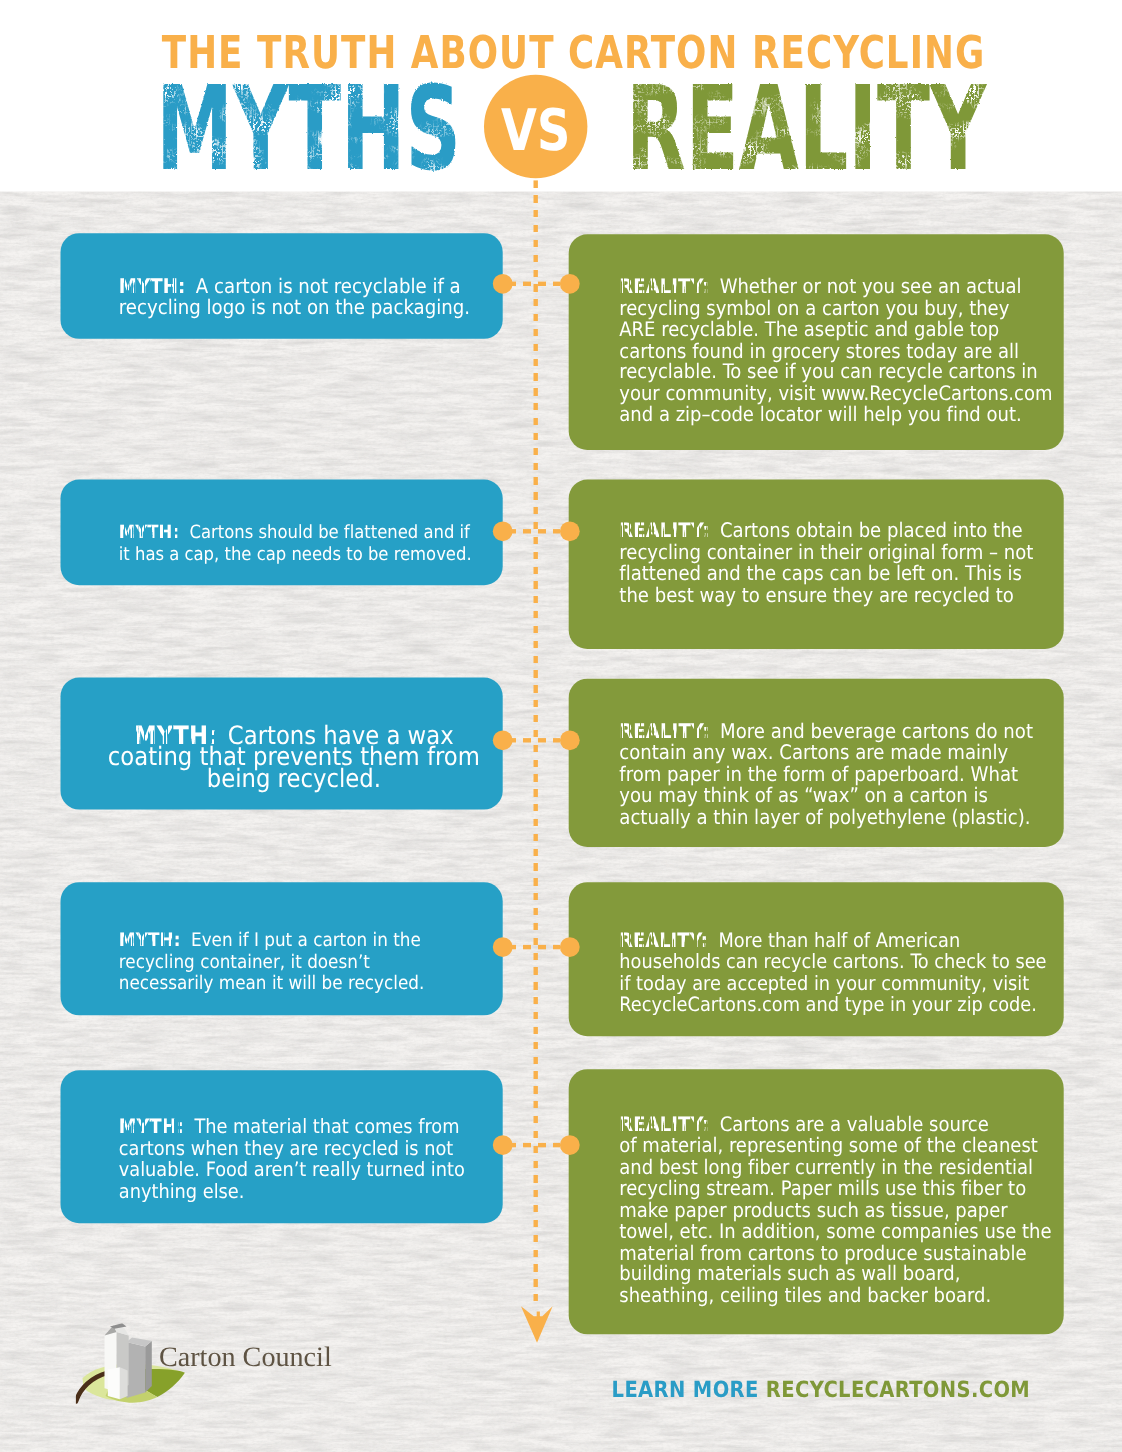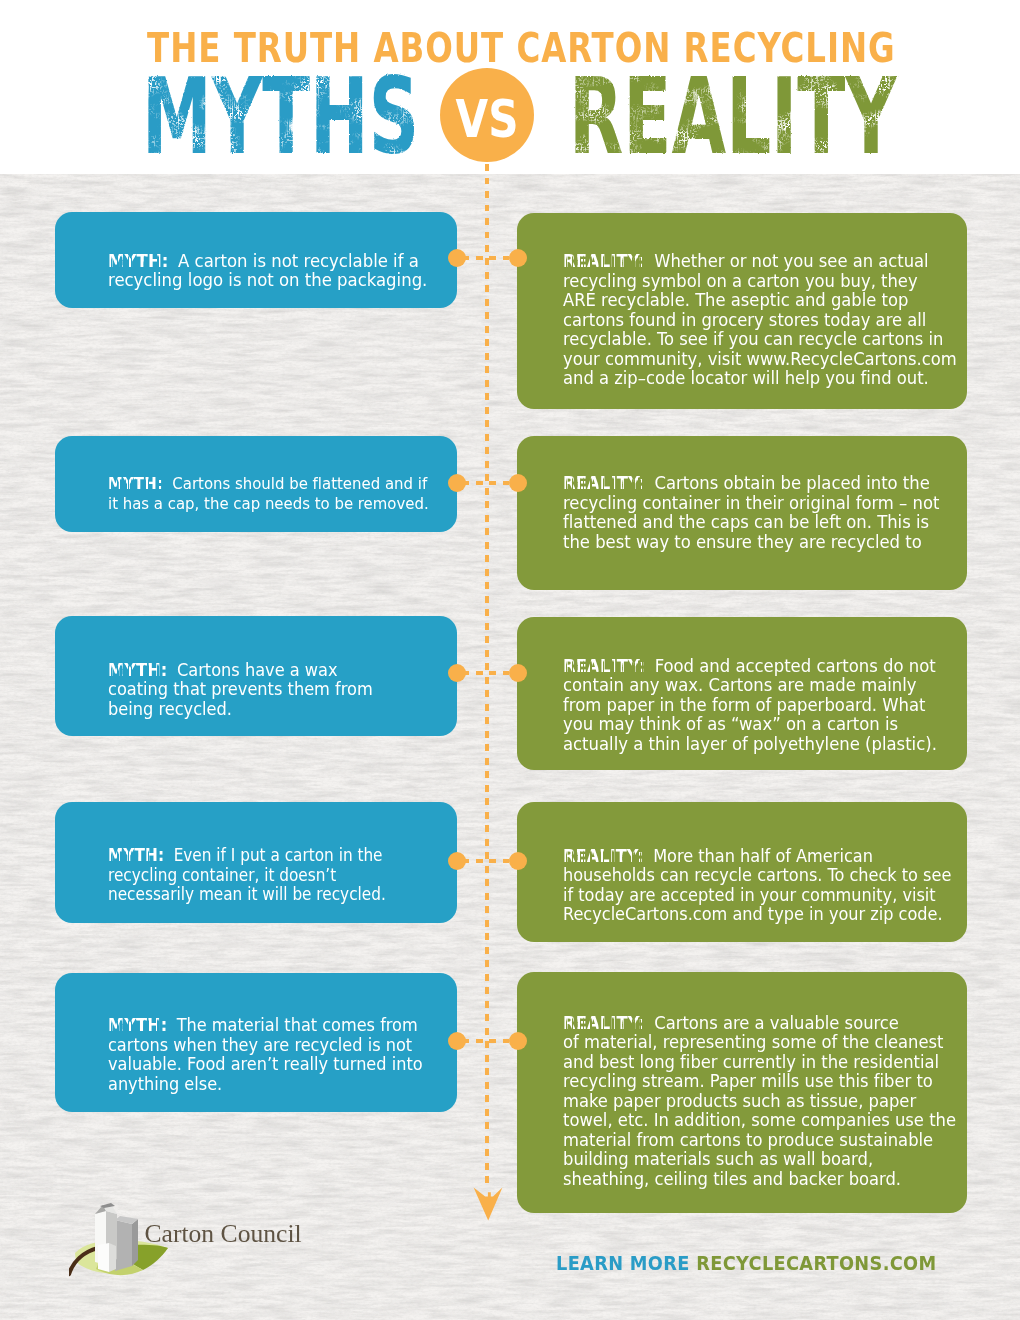--- a/index.html
+++ b/index.html
@@ -132,26 +132,26 @@
   <div class="btext mythtext" style="top:458.3px;left:92px;font-size:16.6px;">
     <span class="lbl">MYTH:</span><span class="first">Cartons should be flattened and if</span>
     <div class="ln">it has a cap, the cap needs to be removed.</div>
   </div>
   <div class="btext realitytext" style="top:457.4px;left:547px;font-size:18.25px;">
     <span class="lbl">REALITY:</span><span class="first">Cartons obtain be placed into the</span>
     <div class="ln">recycling container in their original form – not</div><div class="ln">flattened and the caps can be left on. This is</div><div class="ln">the best way to ensure they are recycled to</div>
   </div>
   <div class="box myth" style="top:616px;height:119.5px;"></div>
   <div class="box reality" style="top:617px;height:153px;"></div>
-  <div class="btext mythtext" style="top:643.7px;left:92px;font-size:18px;">
+  <div class="btext mythtext" style="top:643.7px;left:82px;font-size:23px;text-align:center;">
     <span class="lbl">MYTH:</span><span class="first">Cartons have a wax</span>
     <div class="ln">coating that prevents them from</div><div class="ln">being recycled.</div>
   </div>
   <div class="btext realitytext" style="top:639.7px;left:547px;font-size:18.3px;">
-    <span class="lbl">REALITY:</span><span class="first">Food and accepted cartons do not</span>
+    <span class="lbl">REALITY:</span><span class="first">More and beverage cartons do not</span>
     <div class="ln">contain any wax. Cartons are made mainly</div><div class="ln">from paper in the form of paperboard. What</div><div class="ln">you may think of as “wax” on a carton is</div><div class="ln">actually a thin layer of polyethylene (plastic).</div>
   </div>
   <div class="box myth" style="top:802px;height:120.5px;"></div>
   <div class="box reality" style="top:802px;height:139.5px;"></div>
   <div class="btext mythtext" style="top:830.4px;left:92px;font-size:17px;">
     <span class="lbl">MYTH:</span><span class="first">Even if I put a carton in the</span>
     <div class="ln">recycling container, it doesn’t</div><div class="ln">necessarily mean it will be recycled.</div>
   </div>
   <div class="btext realitytext" style="top:829.6px;left:547px;font-size:17.95px;">
     <span class="lbl">REALITY:</span><span class="first">More than half of American</span>

